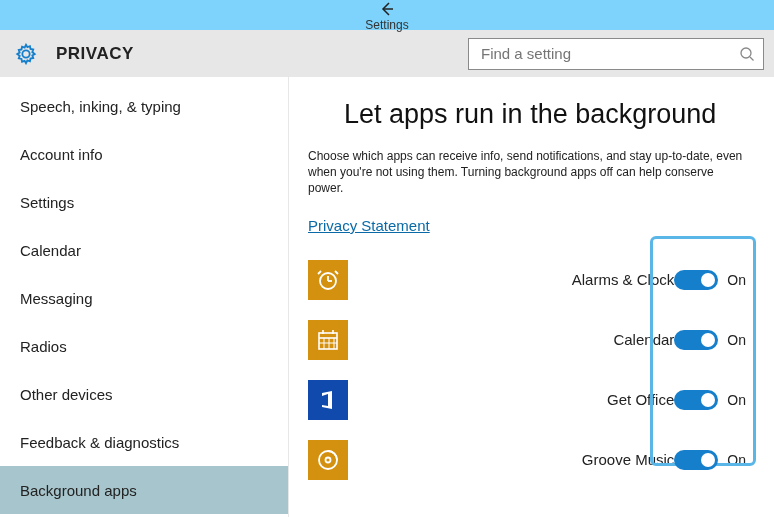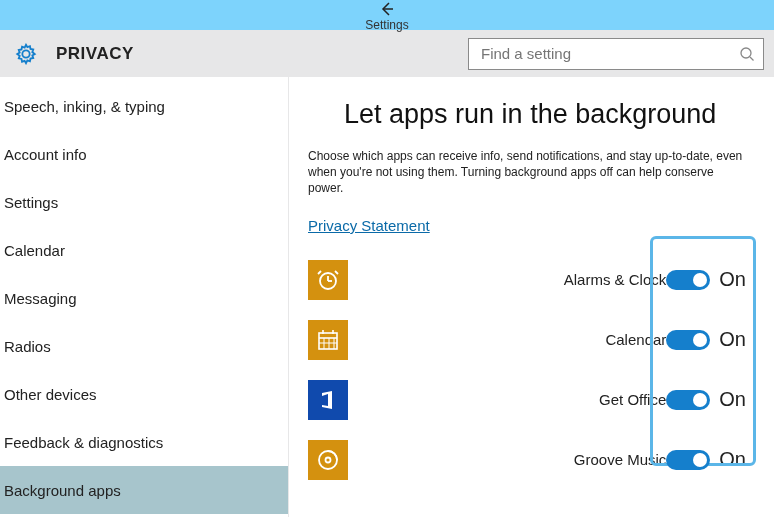--- a/index.html
+++ b/index.html
@@ -9,37 +9,37 @@
   .win-title { font-size: 12px; color: #333; }
   .win-ctrls { margin-left: auto; display: flex; }
   .win-ctrl { width: 46px; height: 30px; display: flex; align-items: center; justify-content: center; }
   .header { height: 47px; background: #e7e7e8; display: flex; align-items: center; padding: 0 10px 0 14px; }
   .gear { width: 24px; height: 24px; display: flex; align-items: center; justify-content: center; margin-right: 18px; }
   .category { font-size: 17px; font-weight: 600; letter-spacing: 0.5px; }
   .search-wrap { margin-left: auto; width: 296px; height: 32px; border: 1px solid #8a8a8a; background: #fff; display: flex; align-items: center; padding: 0 8px 0 12px; justify-content: flex-end; }
   .search-input { flex: 1; border: none; outline: none; font-size: 15px; color: #777; background: transparent; }
   .content { display: flex; height: calc(517px - 77px); }
   .sidebar { width: 288px; background: #fff; padding-top: 5px; }
-  .side-item { height: 48px; display: flex; align-items: center; padding-left: 4px; font-size: 15px; color: #222; cursor: default; }
+  .side-item { height: 48px; display: flex; align-items: center; padding-left: 20px; font-size: 15px; color: #222; cursor: default; }
   .side-item.active { background: #a7c5cc; }
   .main { flex: 1; background: #fff; padding: 22px 24px 0 20px; position: relative; }
   .vline { position: absolute; left: 0; top: 0; bottom: 0; width: 1px; background: #e7e7e8; }
   .page-title { font-size: 27px; font-weight: 400; color: #111; margin-bottom: 18px; margin-left: 36px; }
   .page-desc { font-size: 12px; line-height: 1.35; color: #222; margin-bottom: 20px; max-width: 442px; }
   .link { color: #0a6aa8; font-size: 15px; margin-bottom: 16px; display: inline-block; }
   .apps { position: relative; }
   .app-row { display: flex; align-items: center; height: 60px; text-align: right; }
   .app-icon { width: 40px; height: 40px; display: flex; align-items: center; justify-content: center; margin-right: 12px; }
   .app-icon.orange { background: #d4910f; }
   .app-icon.blue { background: #104aad; }
   .app-label { font-size: 15px; color: #222; flex: 1; }
   .toggle-wrap { display: flex; align-items: center; gap: 9px; margin-right: 4px; }
   .toggle { width: 44px; height: 20px; border-radius: 10px; background: #157fcc; position: relative; }
   .toggle::after { content: ""; position: absolute; right: 3px; top: 3px; width: 14px; height: 14px; border-radius: 50%; background: #fff; }
-  .toggle-label { font-size: 20px; }
+  .toggle-label { font-size: 14px; }
   .highlight-box { position: absolute; border: 3px solid #5bb6e8; border-radius: 6px; right: -6px; top: -14px; width: 106px; height: 230px; pointer-events: none; }
   svg { display: block; }
 </style>
 </head>
 <body>
 
 <div class="titlebar">
   <div class="back-btn">
     <svg width="18" height="18" viewBox="0 0 18 18">
         <path d="M11 3 L5 9 L11 15" fill="none" stroke="#222" stroke-width="1.5"></path>

